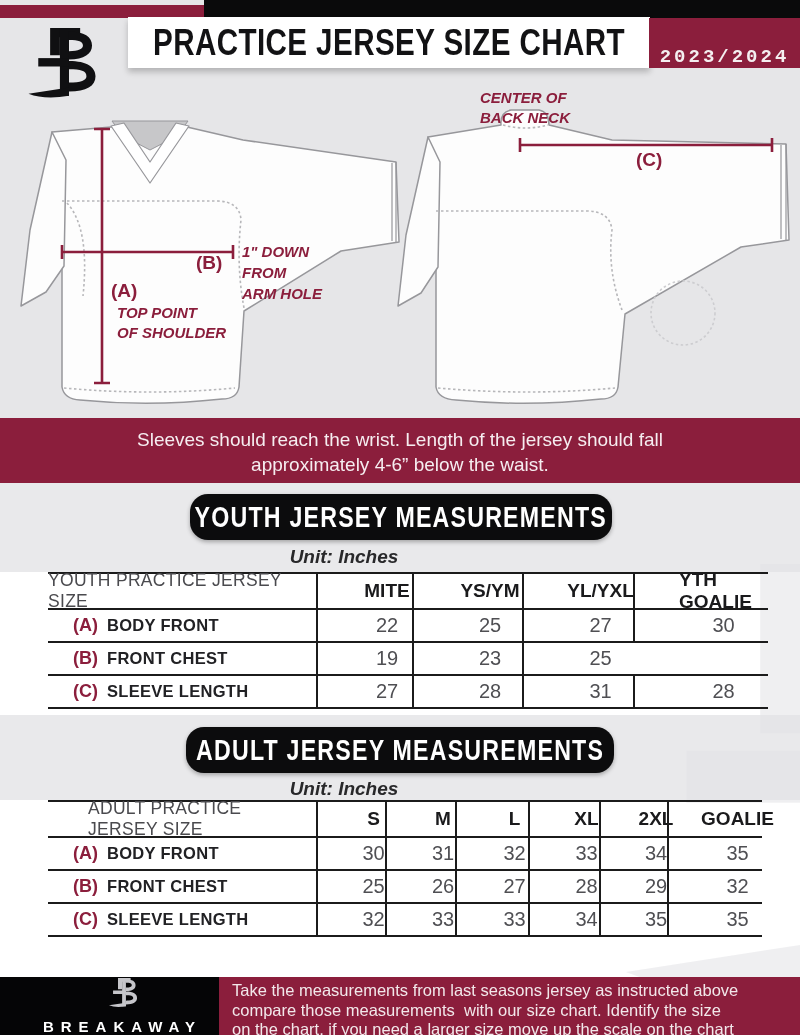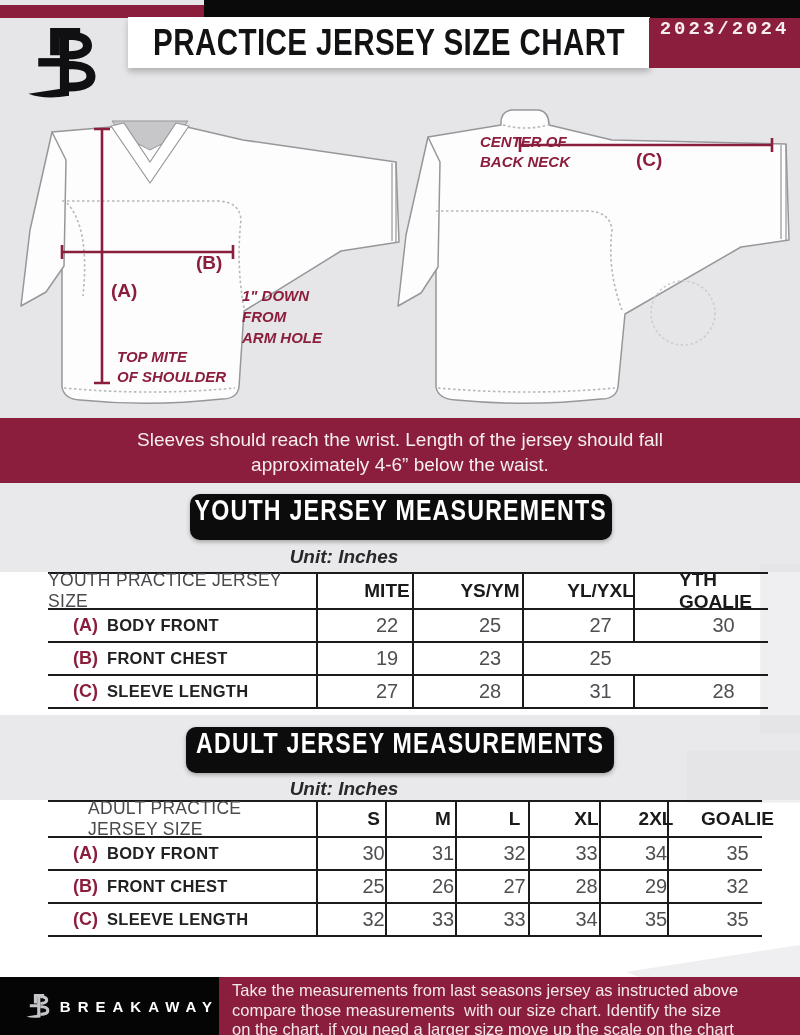--- a/index.html
+++ b/index.html
@@ -16,43 +16,43 @@
   .watermark{left:614px;top:551px;width:440px;height:460px;opacity:.55;}
 
   
   .strip-black{left:204px;top:0;width:596px;height:18px;background:#0a0a0b;}
   .strip-maroon{left:0;top:5px;width:204px;height:13px;background:var(--maroon);}
   .title-bar{left:128px;top:17px;width:522px;height:51px;background:#fff;
              box-shadow:0 4px 6px rgba(0,0,0,.22);display:flex;align-items:center;justify-content:center;}
   .title-bar span{font-size:37px;font-weight:bold;color:#121214;white-space:nowrap;
                   letter-spacing:.5px;transform:scaleX(.8);}
   .season-box{left:649px;top:18px;width:151px;height:50px;background:var(--maroon);
-              display:flex;align-items:flex-start;justify-content:center;}
+              display:flex;align-items:flex-end;justify-content:center;}
   .season-box span{font-family:"Liberation Mono",monospace;font-weight:bold;font-size:19px;
                    letter-spacing:3px;color:#f4eef0;}
   .logo-header{left:26px;top:26px;width:72px;height:74px;}
 
   
   .diagram-svg{left:0;top:100px;width:800px;height:320px;}
-  .note{color:var(--maroon);font-style:italic;font-weight:bold;font-size:15px;line-height:20px;white-space:pre-line;margin-top:44px;}
+  .note{color:var(--maroon);font-style:italic;font-weight:bold;font-size:15px;line-height:20px;white-space:pre-line;}
   .meas-key{color:var(--maroon);font-weight:bold;font-size:19px;}
   .lbl-a{left:111px;top:280px;}
   .note-a{left:117px;top:303px;}
   .lbl-b{left:196px;top:252px;}
   .note-b{left:242px;top:241px;line-height:21px;}
   .note-c{left:480px;top:88px;}
   .lbl-c{left:636px;top:149px;}
 
   
   .banner{left:0;top:418px;width:800px;height:65px;background:var(--maroon);color:#f6edf0;
           font-size:19px;line-height:25px;text-align:center;padding-top:9px;box-sizing:border-box;
           white-space:pre-line;}
 
   
-  .pill{background:#0c0c0d;border-radius:10px;display:flex;align-items:flex-start;justify-content:center;
+  .pill{background:#0c0c0d;border-radius:18px;display:flex;align-items:center;justify-content:center;
         box-shadow:0 2px 4px rgba(0,0,0,.3);}
   .pill span{color:#fff;font-weight:bold;font-size:29px;letter-spacing:1.5px;white-space:nowrap;transform:scaleX(.8);}
   .pill-youth{left:190px;top:494px;width:422px;height:46px;}
   .pill-adult{left:186px;top:727px;width:428px;height:46px;}
   .unit{left:0;width:688px;text-align:center;font-style:italic;font-weight:bold;font-size:19px;color:#28282a;}
   .unit-youth{top:546px;}
   .unit-adult{top:778px;}
 
   
   .meas-table{background:transparent;}
@@ -69,21 +69,21 @@
   .t-cell + .t-cell{border-left:2px solid var(--ink);padding-left:44px;}
   .t-size{font-size:17.5px;color:#4a4a4e;letter-spacing:.3px;}
   .t-col{font-weight:bold;font-size:19px;color:#1a1a1c;}
   .t-label{justify-content:flex-start;padding-left:25px;}
   .row-key{color:var(--maroon);font-weight:bold;font-size:18px;margin-right:9px;}
   .row-label{color:#212124;font-weight:bold;font-size:16.5px;letter-spacing:.3px;}
   .t-val{font-size:20px;color:#4f4f53;}
 
   
   .footer-black{left:0;top:977px;width:219px;height:58px;background:#050506;
-                display:flex;align-items:center;padding-left:26px;box-sizing:border-box;gap:10px;}
+                display:flex;align-items:center;padding-left:26px;box-sizing:border-box;gap:10px;flex-direction:column;}
   .footer-brand{color:#fff;font-weight:bold;font-size:15px;letter-spacing:7px;white-space:nowrap;}
   .footer-maroon{left:219px;top:977px;width:632px;height:58px;background:var(--maroon);
                  color:#f2e7ea;font-size:16.5px;line-height:19.5px;box-sizing:border-box;
                  padding:4px 0 0 13px;white-space:pre-wrap;}
 </style>
 </head>
 <body>
 
 <div id="canvas" style="--maroon: #8B1E3C;">
 
@@ -142,21 +142,21 @@
       <circle cx="683" cy="213" r="32" stroke="#cdcdd0"></circle>
     </g>
     <g stroke="#8B1E3C" stroke-width="2.6">
       <path d="M102 29 L102 283 M94 29 L110 29 M94 283 L110 283"></path>
       <path d="M62 152 L233 152 M62 145 L62 159 M233 145 L233 159"></path>
       <path d="M520 45 L772 45 M520 38 L520 52 M772 38 L772 52"></path>
     </g>
   </svg>
 
   <div class="abs meas-key lbl-a">(A)</div>
-  <div class="abs note note-a">TOP MITE
+  <div class="abs note note-a">TOP POINT
 OF SHOULDER</div>
   <div class="abs meas-key lbl-b">(B)</div>
   <div class="abs note note-b">1" DOWN
 FROM
 ARM HOLE</div>
   <div class="abs note note-c">CENTER OF
 BACK NECK</div>
   <div class="abs meas-key lbl-c">(C)</div>
 
   <div class="abs banner">Sleeves should reach the wrist. Length of the jersey should fall

